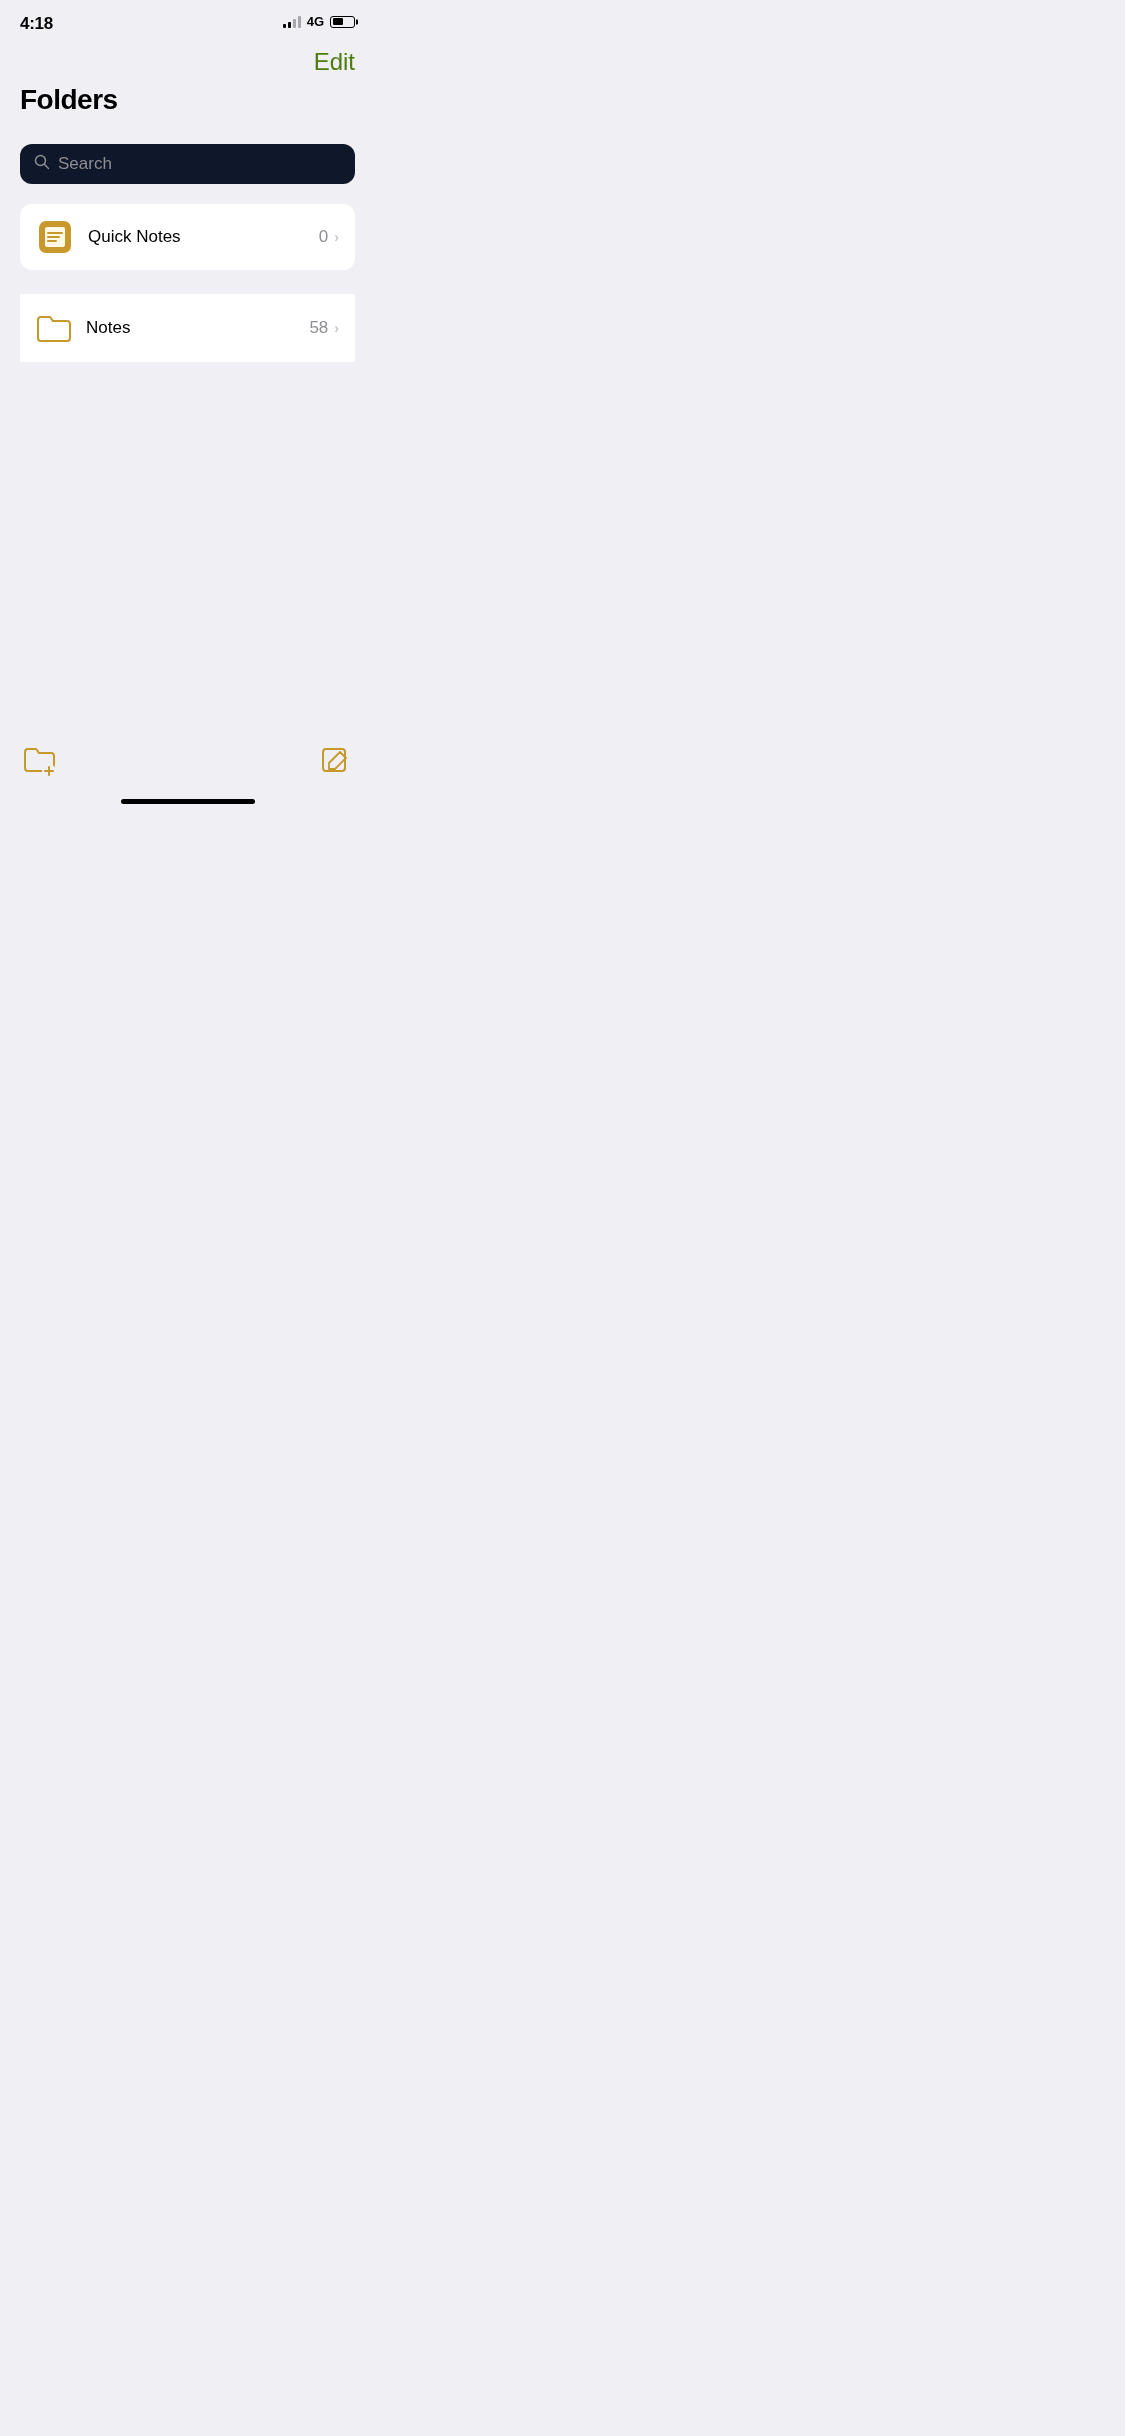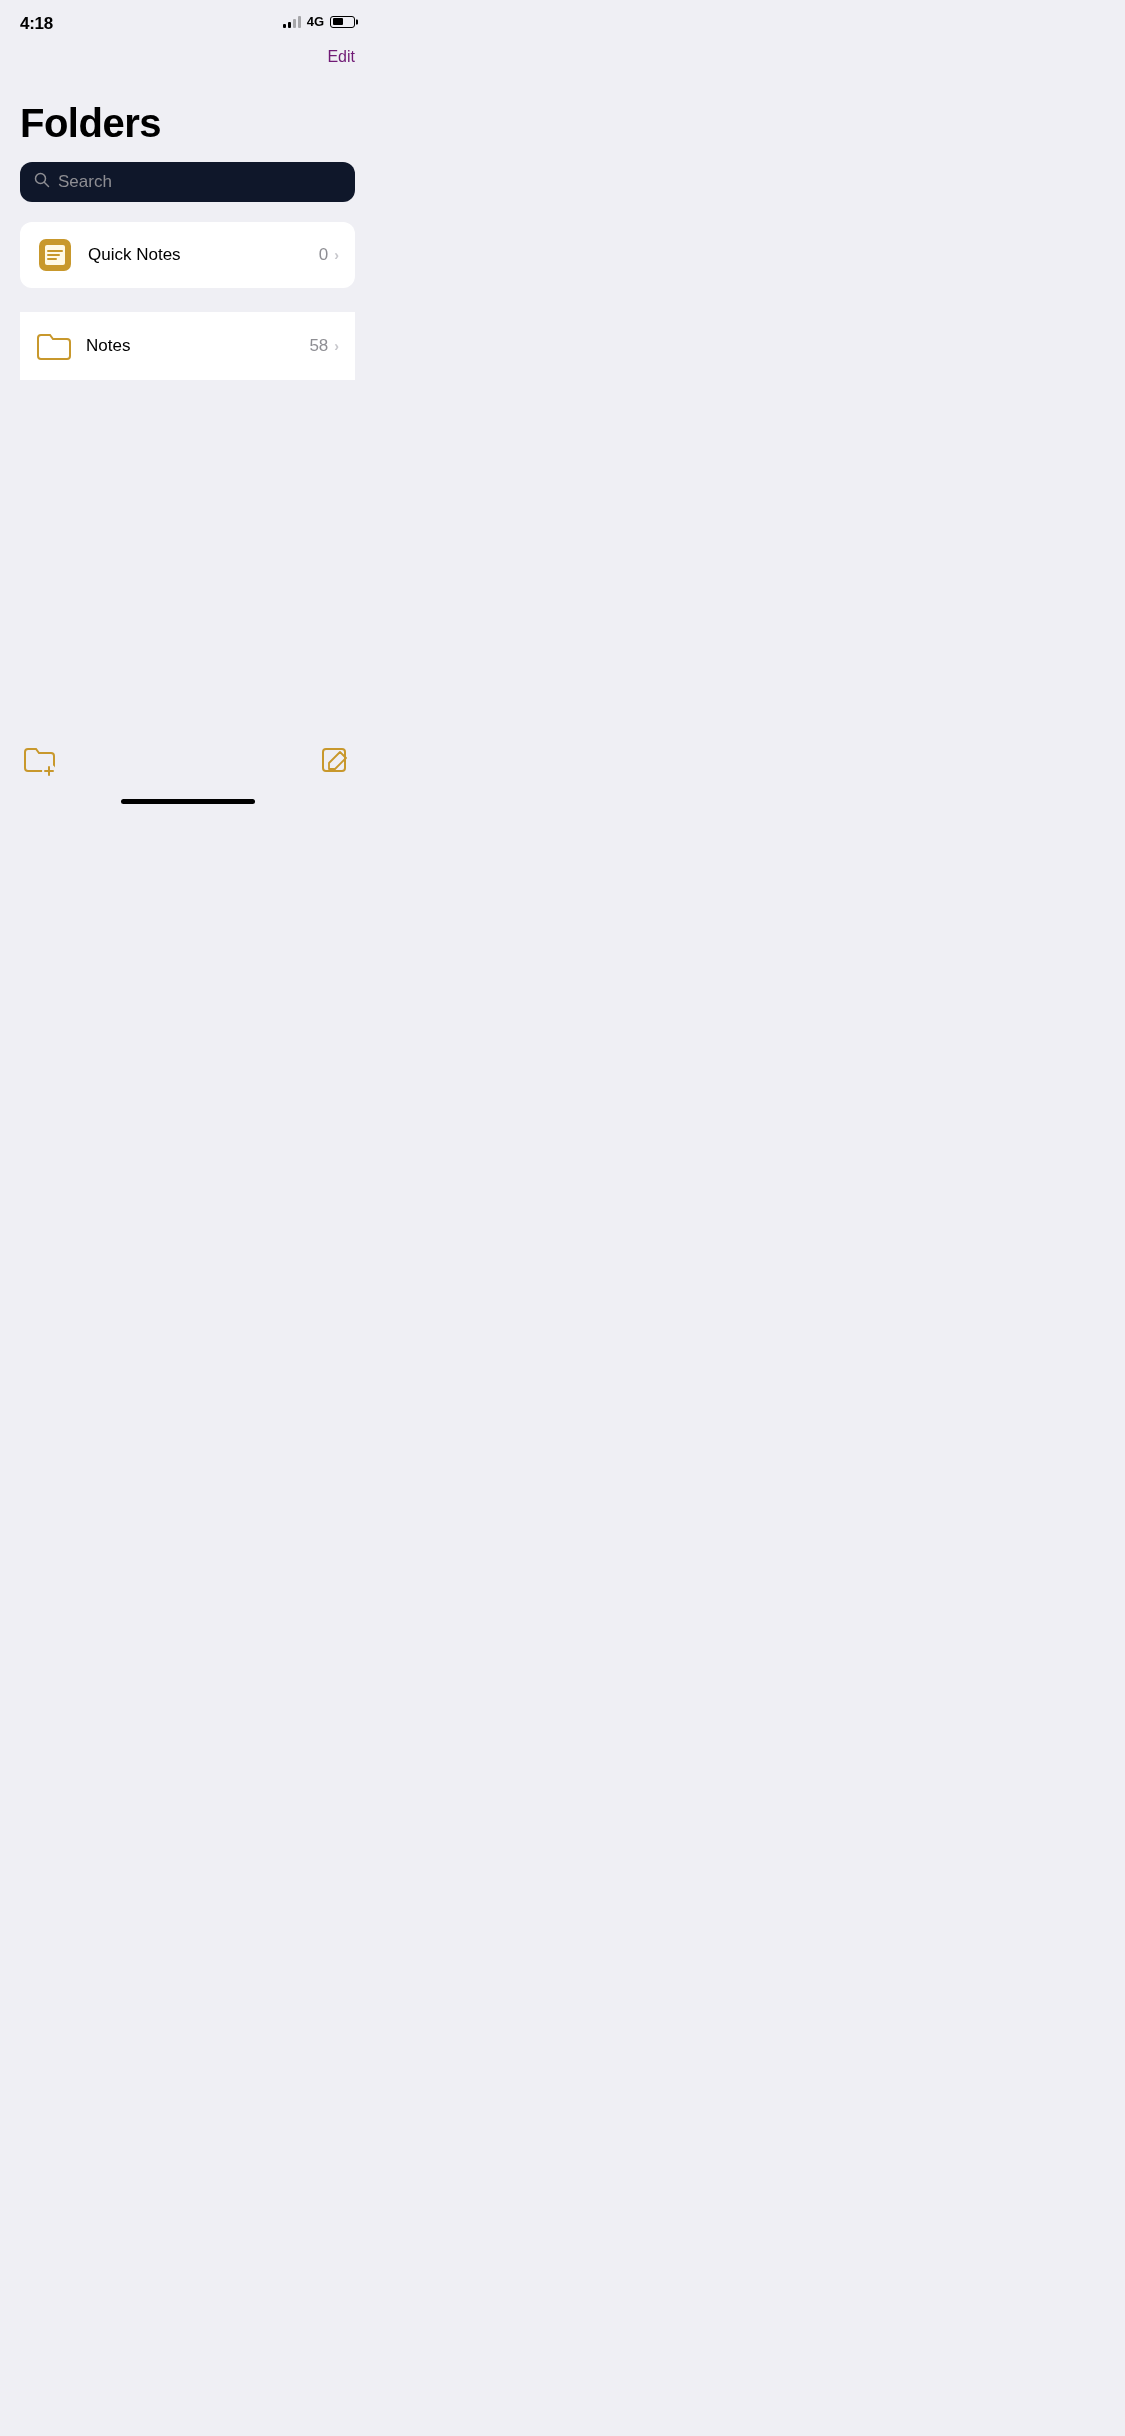--- a/index.html
+++ b/index.html
@@ -100,36 +100,35 @@
 
     
     .nav-bar {
       display: flex;
       justify-content: flex-end;
       align-items: center;
       padding: 4px 20px 8px;
     }
 
     .edit-button {
-      color: #701a75;
-      font-size: 16px;
+      color: #4d7c0f;
+      font-size: 24px;
       font-weight: 400;
       background: none;
       border: none;
       cursor: pointer;
     }
 
     
     .page-title {
-      padding: 0 20px 16px;
-      font-size: 40px;
+      padding: 0 20px 28px;
+      font-size: 28px;
       font-weight: 700;
       color: #000;
       letter-spacing: -0.5px;
-      margin-top: 27px;
     }
 
     
     .search-container {
       padding: 0 20px 20px;
     }
 
     .search-bar {
       background: #0f172a;
       border-radius: 12px;

